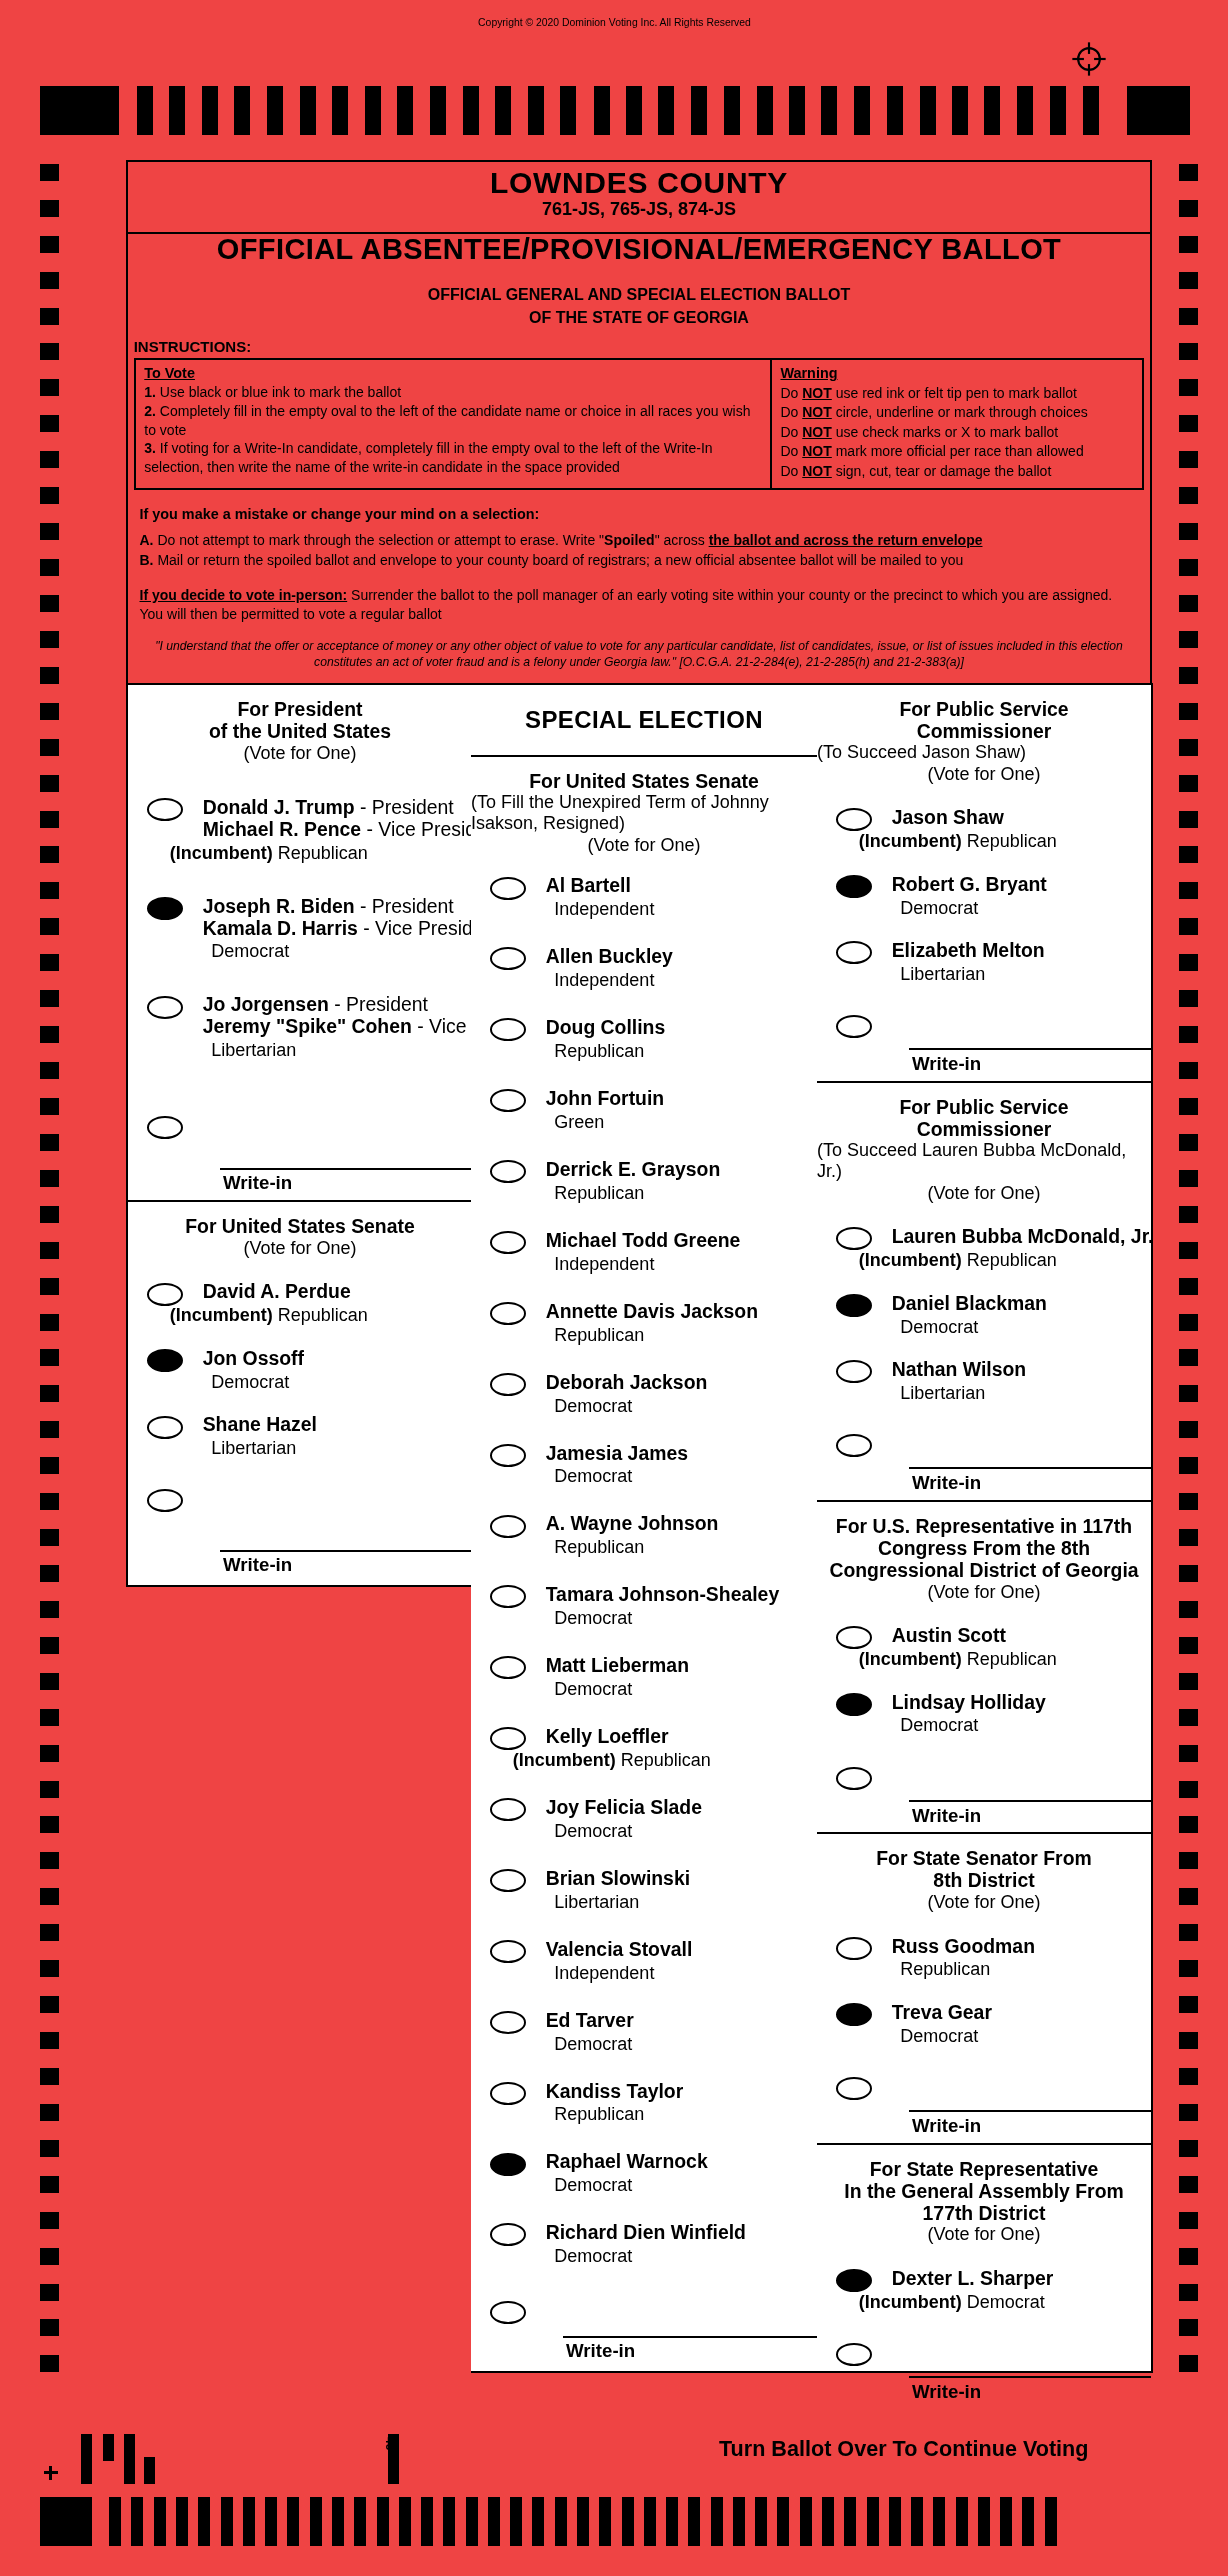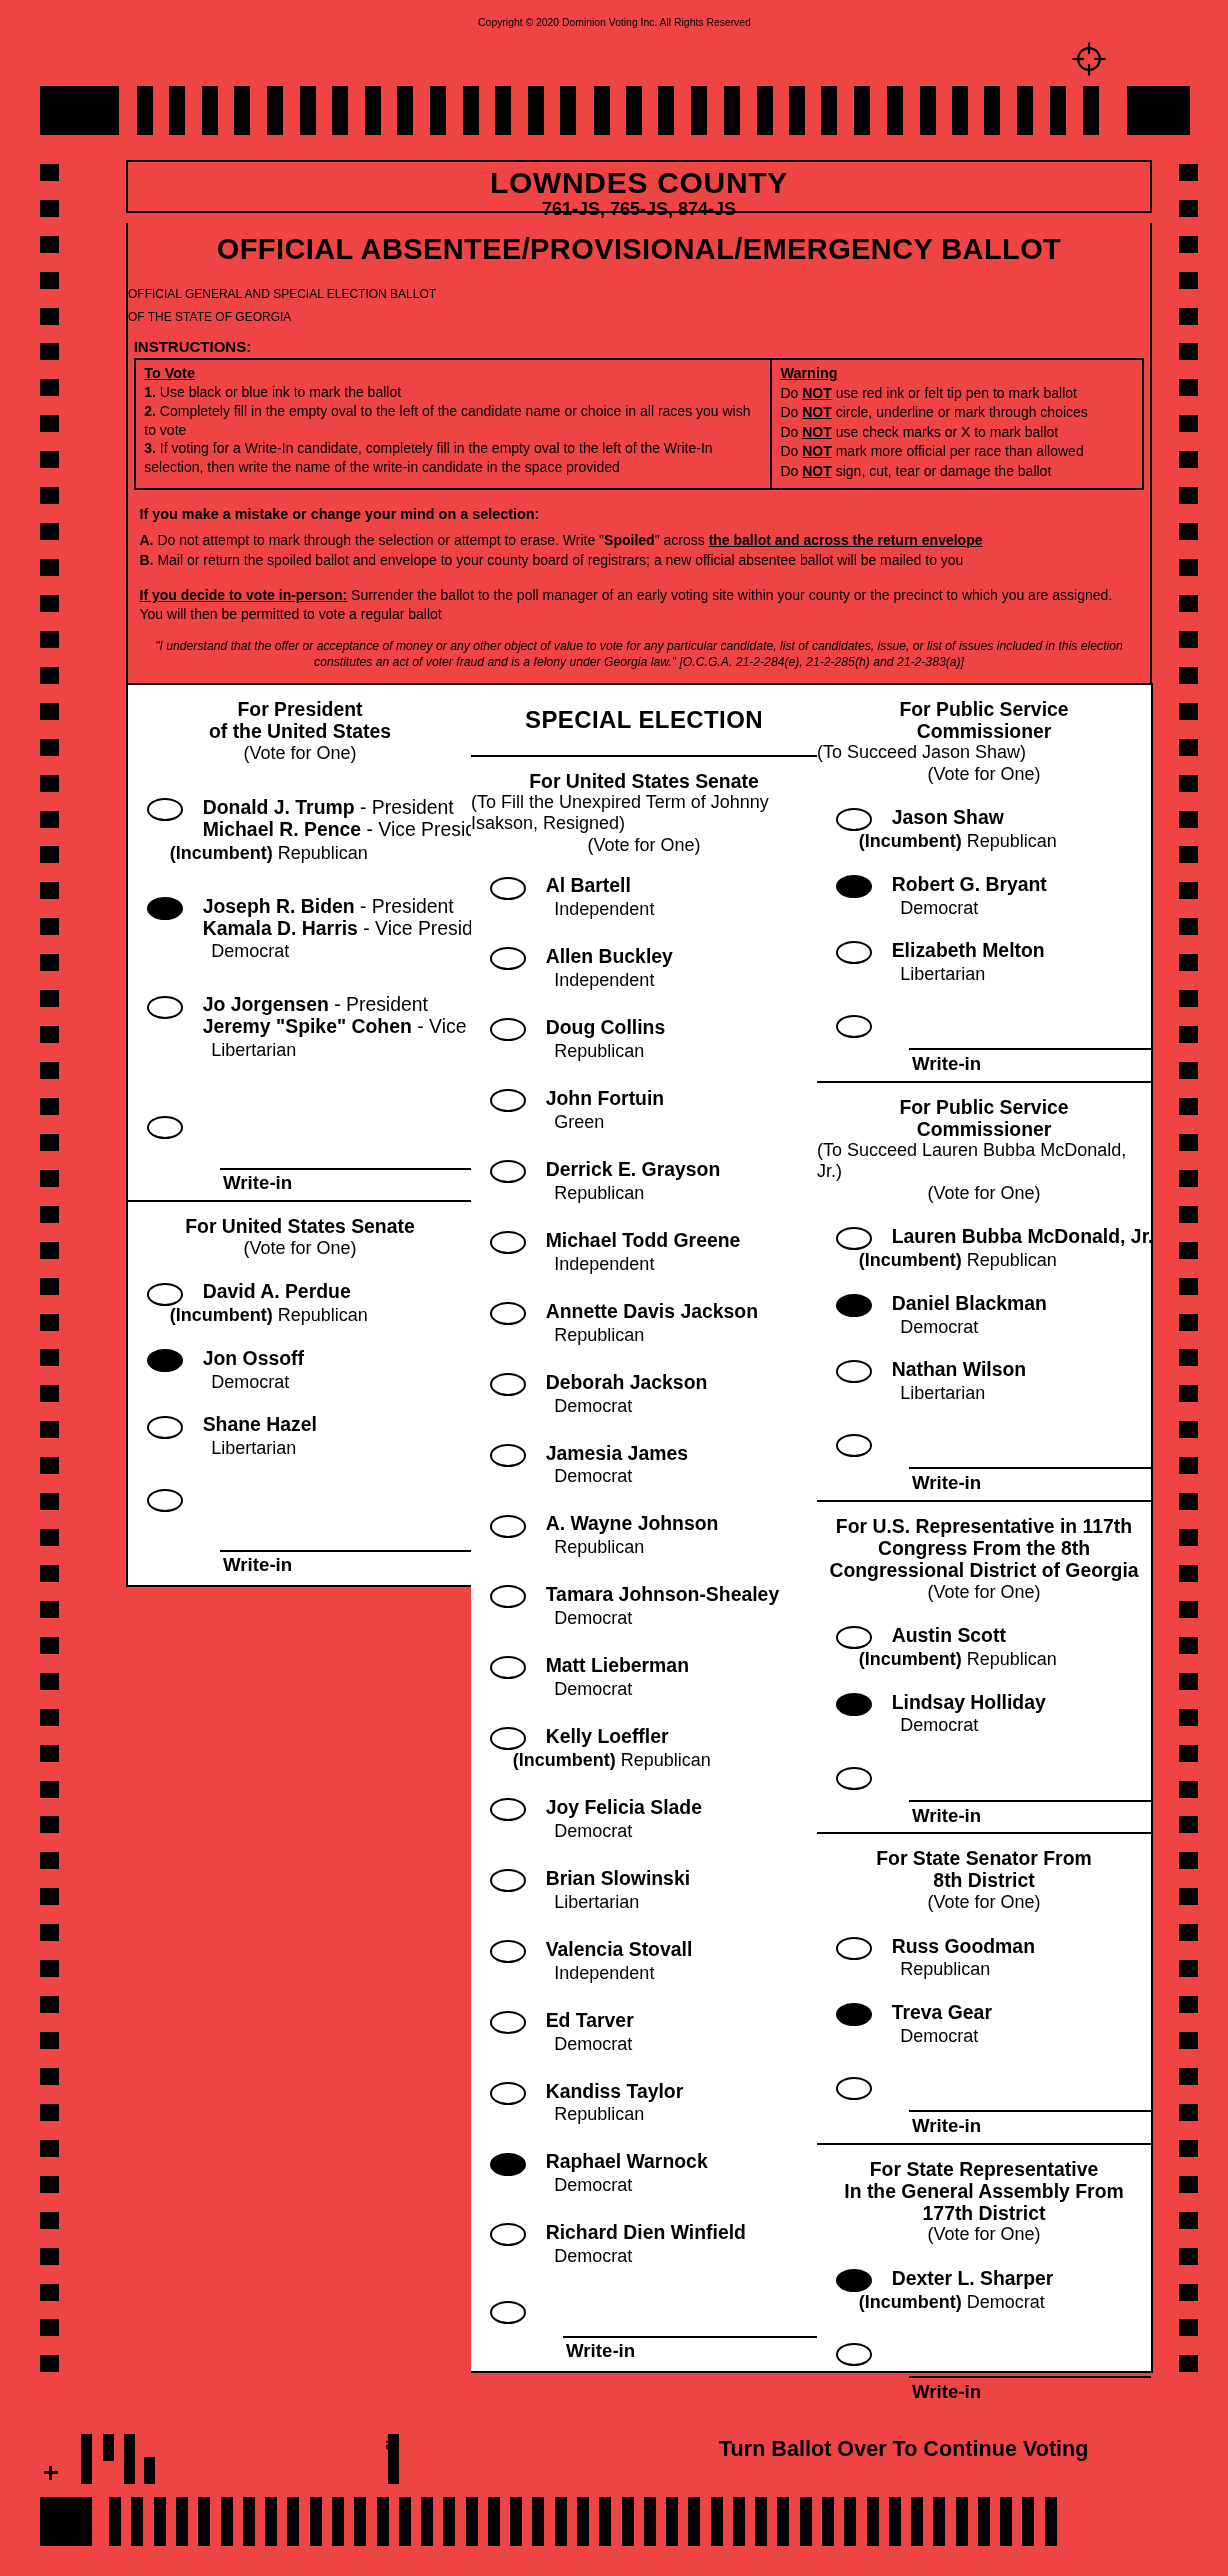--- a/index.html
+++ b/index.html
@@ -3,28 +3,28 @@
 <meta charset="utf-8">
 <style>
   *{box-sizing:border-box;margin:0;padding:0}
   body{margin:0;background:#888}
   .page{position:relative;width:1229px;height:2576px;background:#ef4444;
         font-family:"Liberation Sans",sans-serif;color:#000;overflow:hidden}
   .mark{position:absolute;background:#000}
   .copyright{position:absolute;top:17px;left:0;right:0;text-align:center;font-size:10.4px}
   .crosshair{position:absolute;left:1068px;top:38px;width:42px;height:42px}
 
-  .hdr-box1{position:absolute;left:126px;top:160px;width:1026px;height:53px;
+  .hdr-box1{position:absolute;left:126px;top:160px;width:1026px;height:74px;
             border:2.9px solid #000;text-align:center}
   .county{font-weight:bold;font-size:30px;line-height:33px;margin-top:3.6px;letter-spacing:0.7px}
   .precincts{font-weight:bold;font-size:18px;line-height:20px}
   .hdr-box2{position:absolute;left:126px;top:223px;width:1026px;height:460px;
             border-left:2.9px solid #000;border-right:2.9px solid #000}
   .ballot-type{font-size:29px;font-weight:bold;text-align:center;margin-top:10px;letter-spacing:0.4px}
-  .elect-line{font-size:12px;font-weight:normal;line-height:23px}
+  .elect-line{font-size:16px;font-weight:bold;text-align:center;line-height:23px}
   .elect-first{margin-top:17px}
   .instr-label{font-size:15px;font-weight:bold;margin:8.6px 0 3.6px 5.7px}
   .instr-box{border:2.2px solid #000;margin:0 5.7px;display:flex}
   .instr-left{width:63%;padding:4.3px 7.2px 7.2px 8.6px;font-size:14px;line-height:18.7px}
   .instr-right{width:37%;border-left:2.2px solid #000;padding:4.3px 5.7px 7.2px 8.6px;font-size:14px;line-height:19.4px}
   .instr-title{font-weight:bold;text-decoration:underline;font-size:14.4px}
   .tv-item b{font-weight:bold}
   .w-item .not{font-weight:bold;text-decoration:underline}
   .mistake{margin:14.4px 11.5px 0 11.5px;font-size:14px;line-height:19.4px}
   .mh{font-weight:bold;font-size:14.4px}

